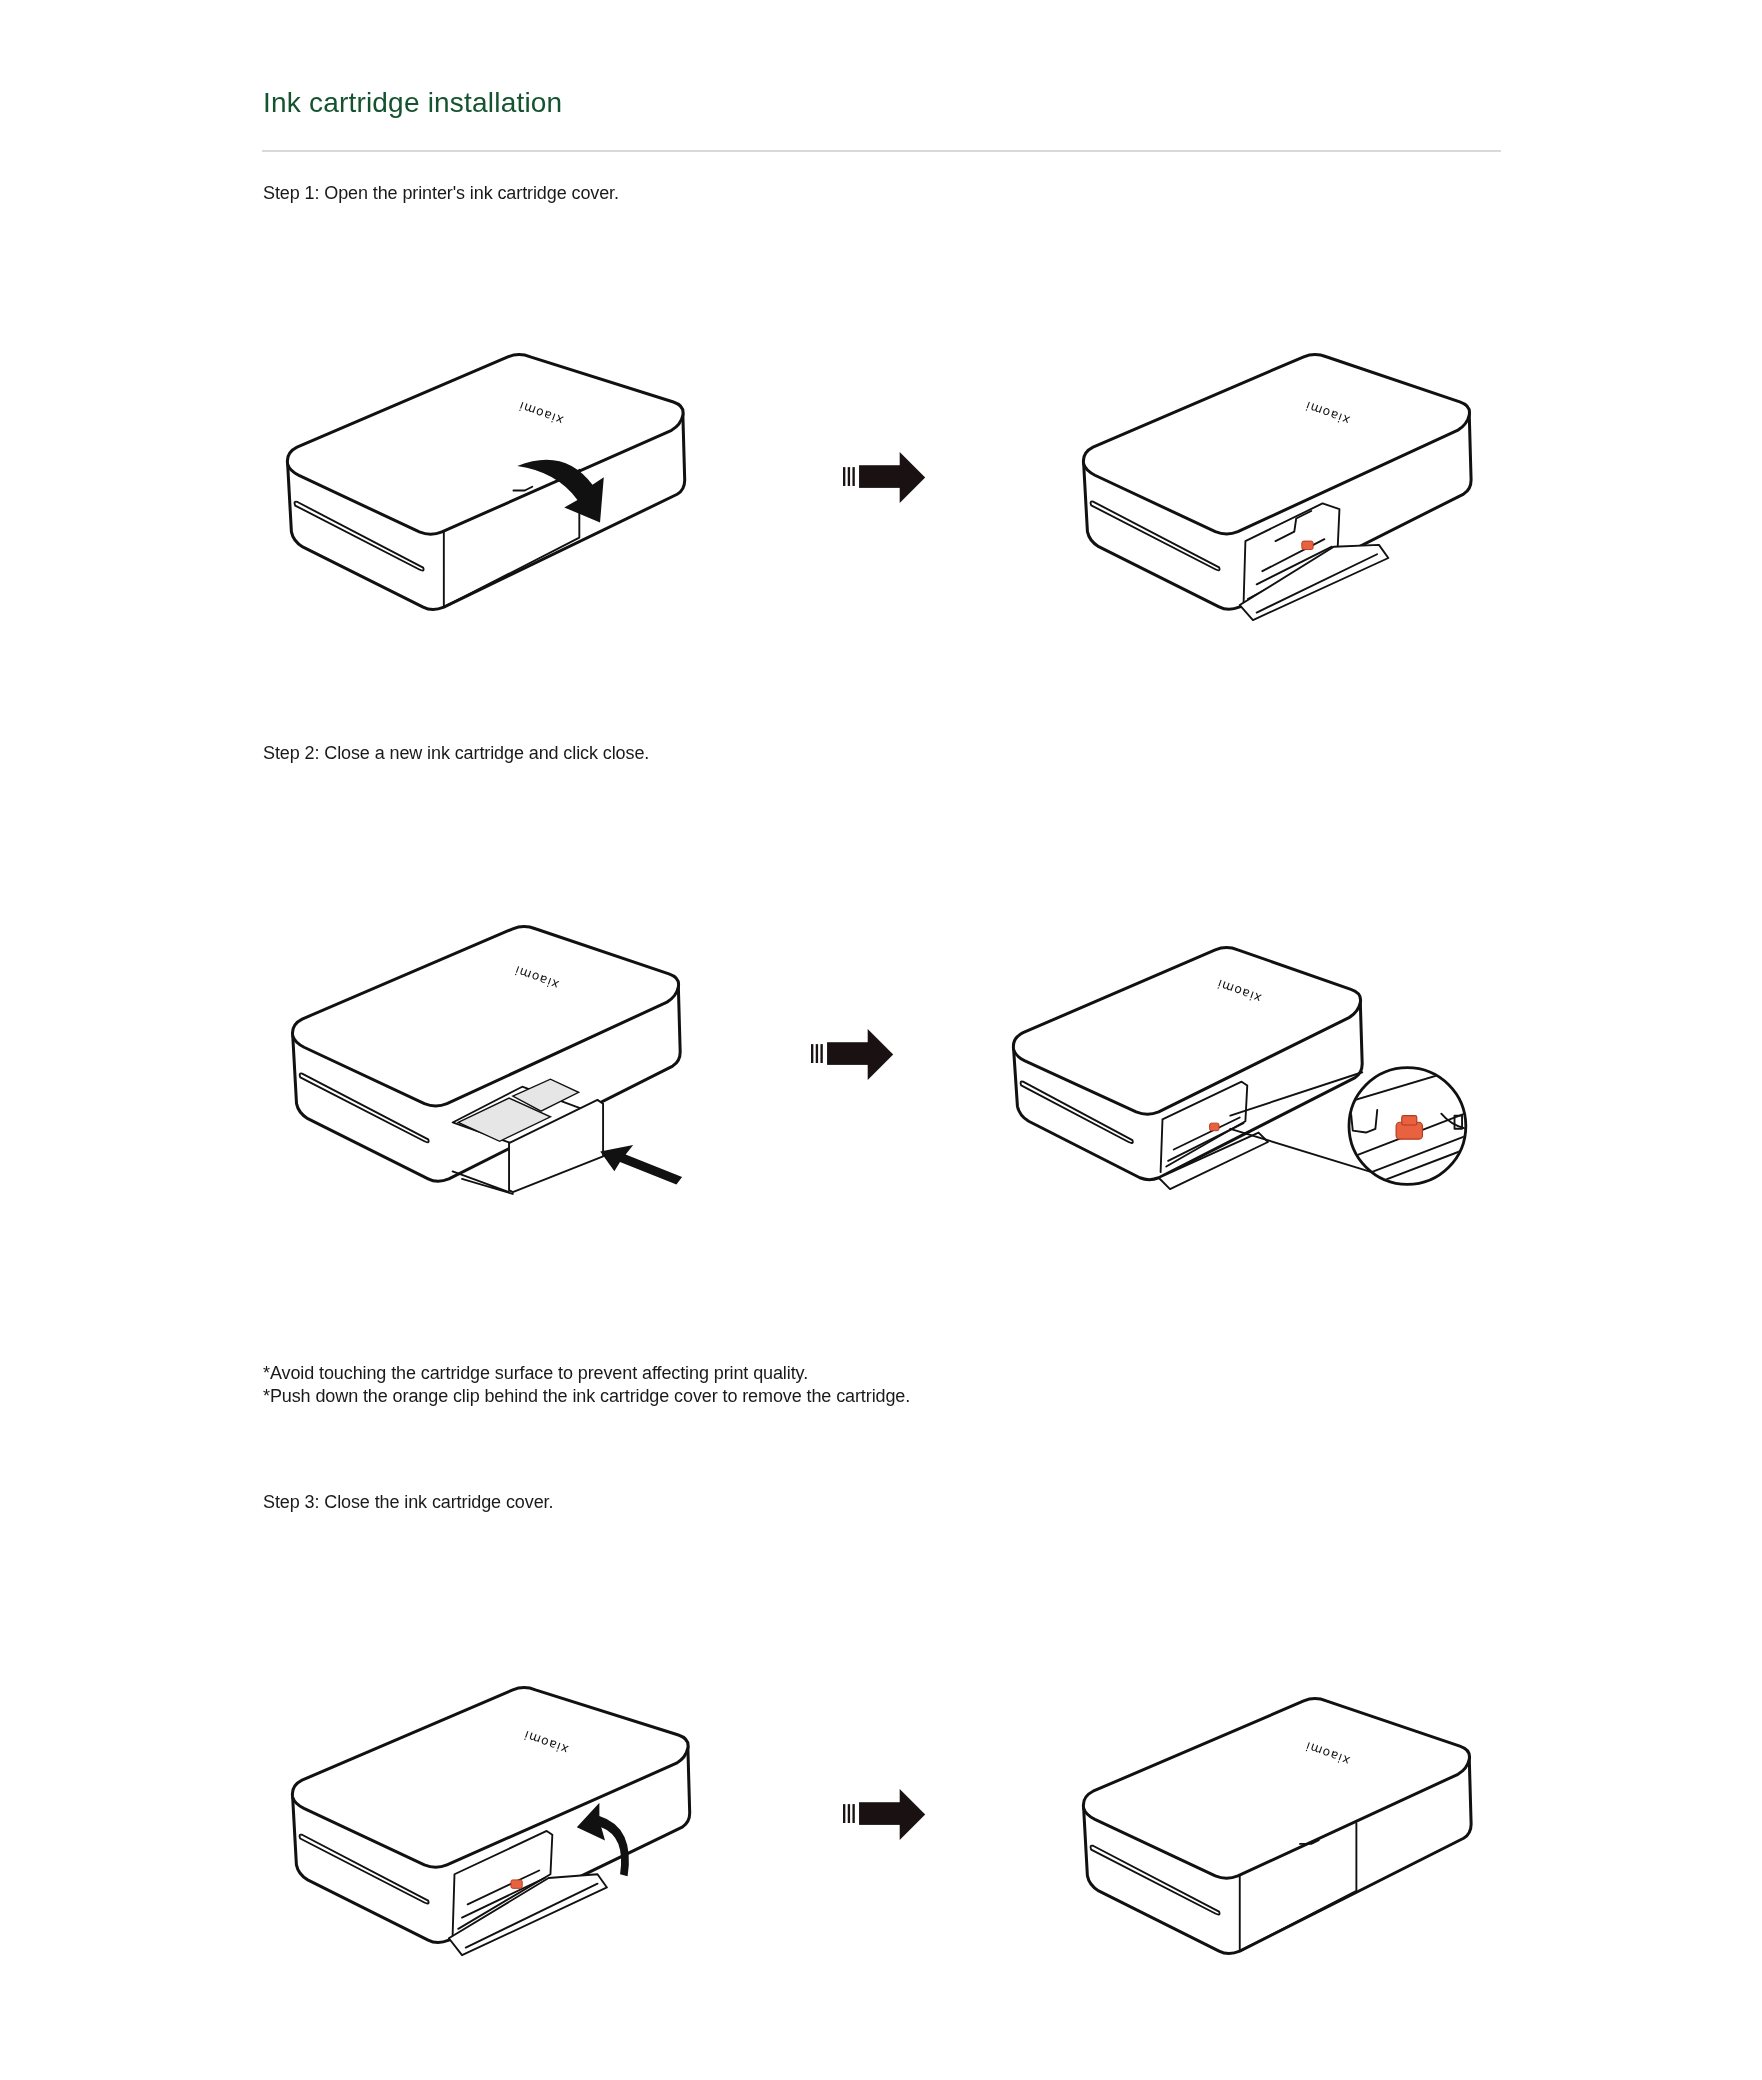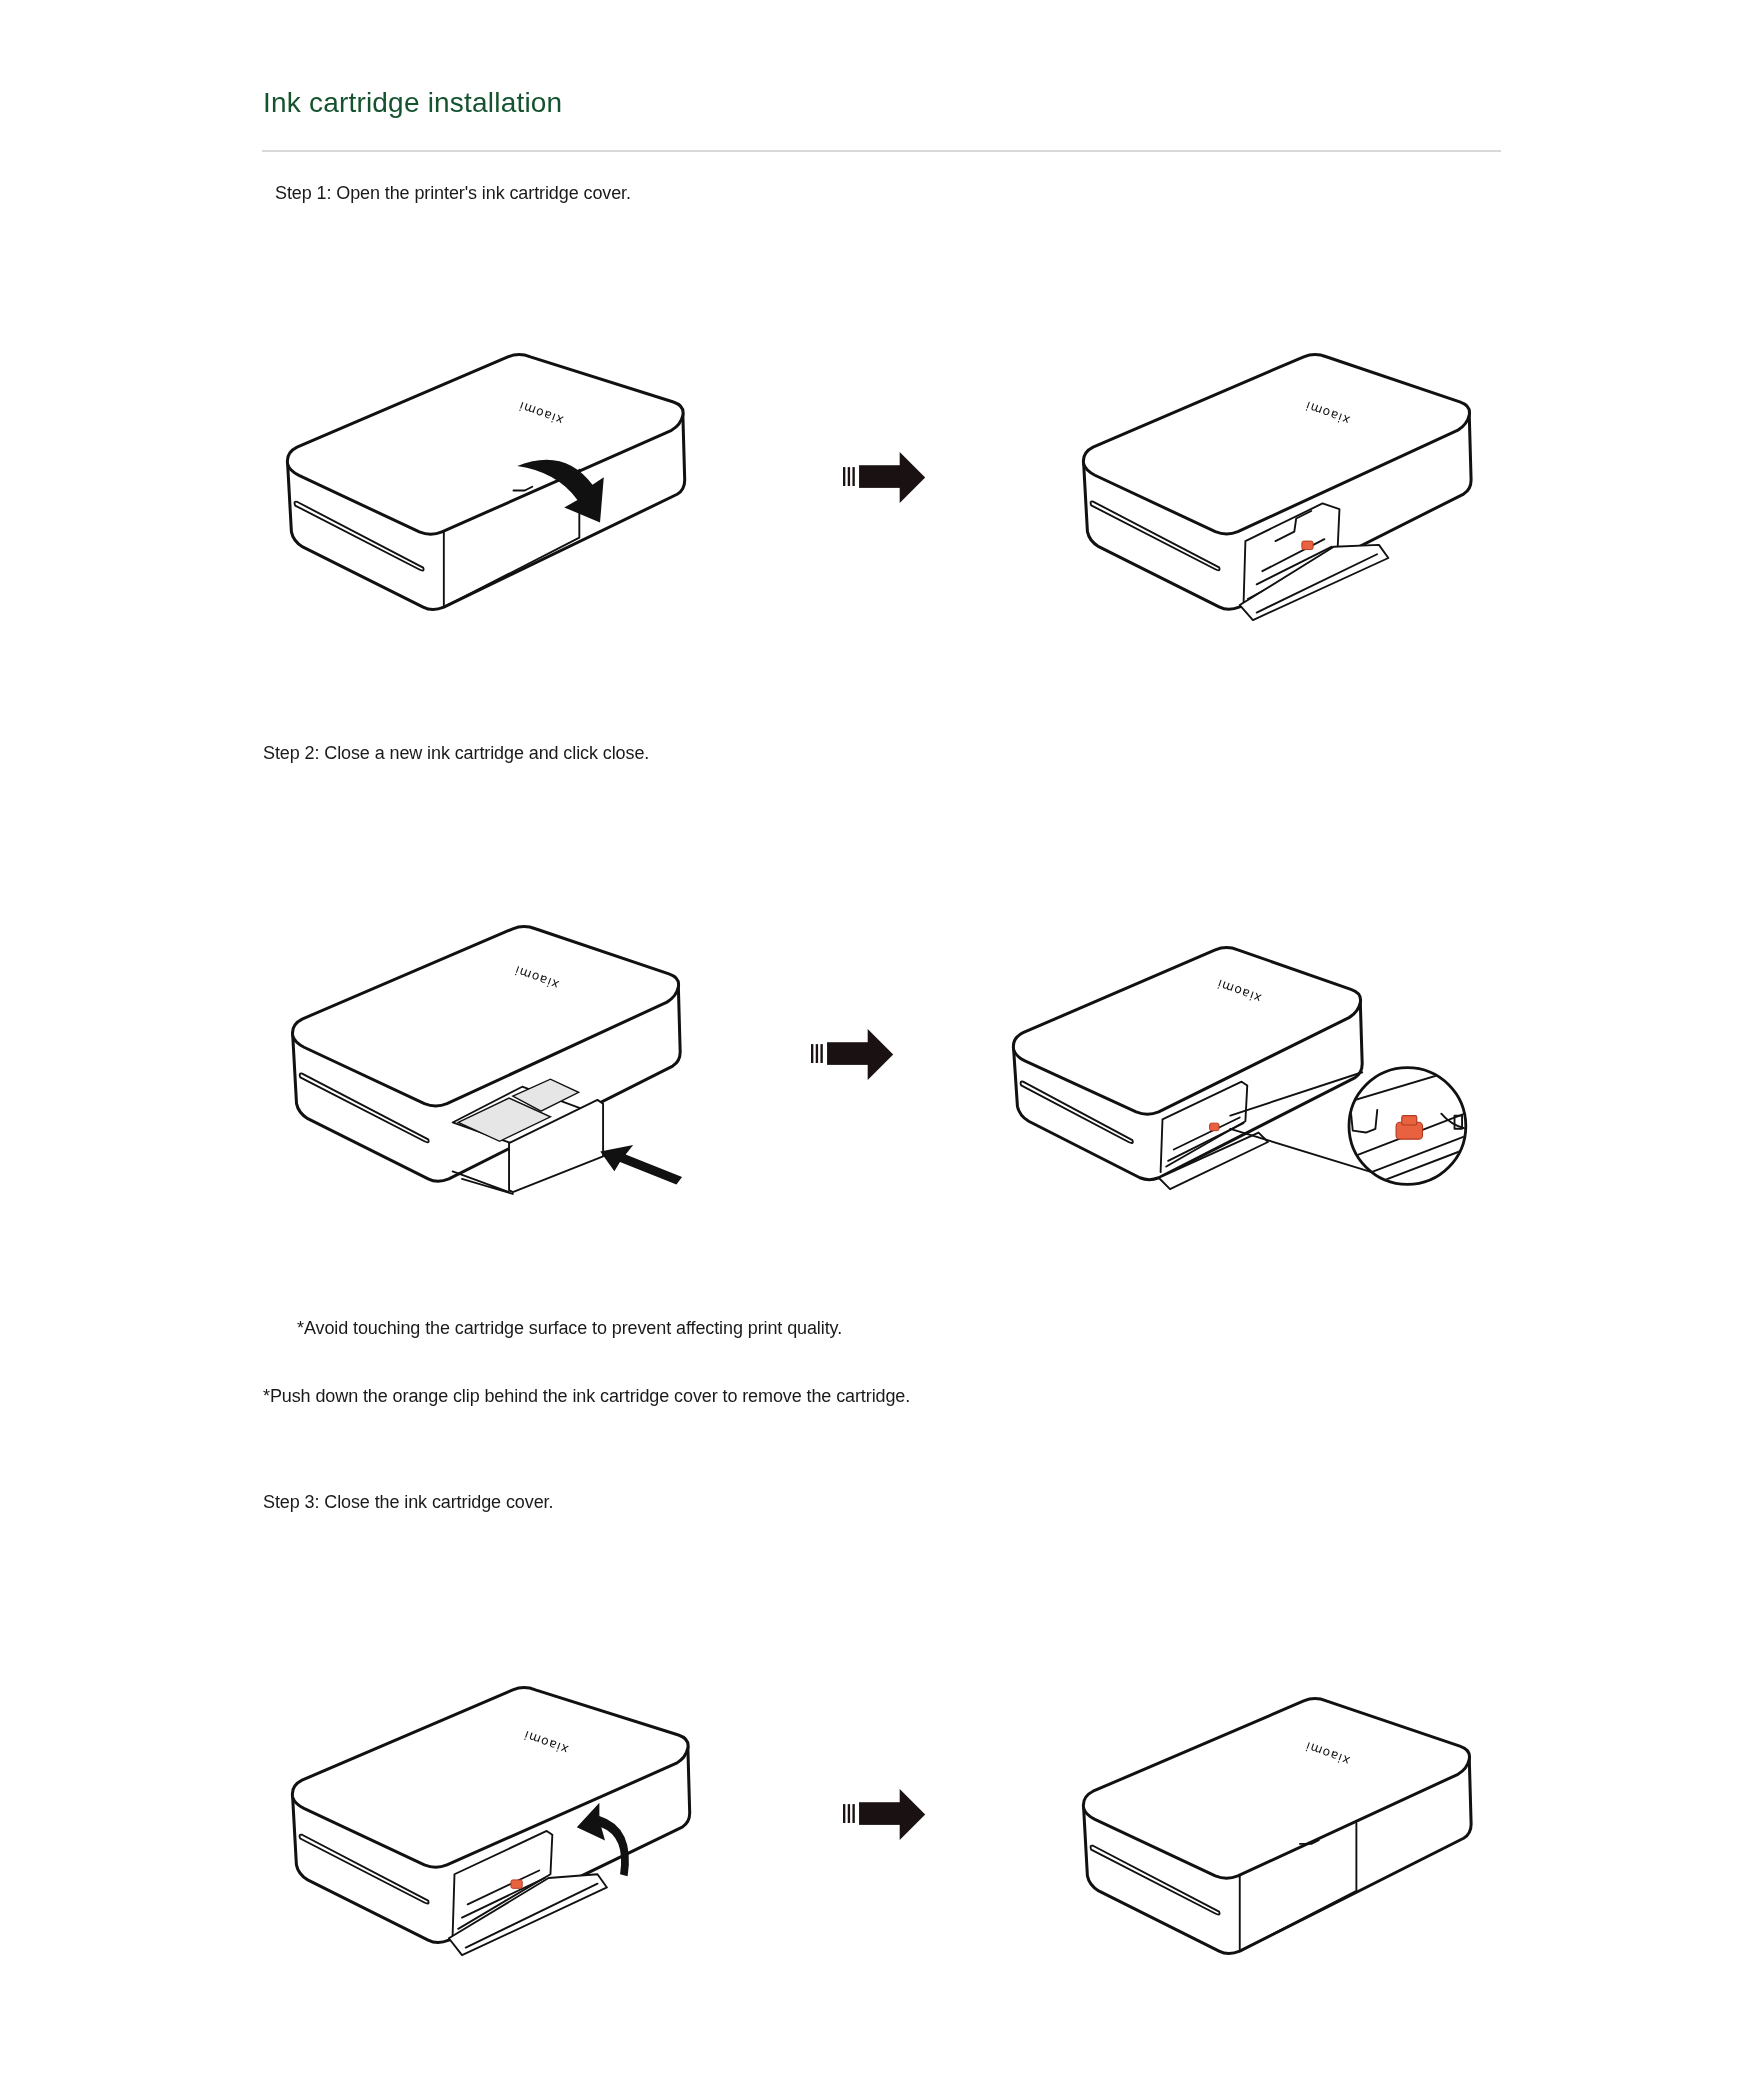--- a/index.html
+++ b/index.html
@@ -14,21 +14,21 @@
   .thin { fill:none; stroke:#111; stroke-width:2; stroke-linejoin:round; stroke-linecap:round; }
   .thinfill { fill:#fff; stroke:#111; stroke-width:2; stroke-linejoin:round; }
   .logo { font-family:"DejaVu Sans", sans-serif; font-size:13px; fill:#111; letter-spacing:1px; }
 </style>
 </head>
 <body>
 
 <div class="abs title">Ink cartridge installation</div>
 <div class="abs divider"></div>
 
-<div class="abs step-label" style="left:275px; top:183px;">Step 1: Open the printer's ink cartridge cover.</div>
+<div class="abs step-label" style="left:263px; top:183px;">Step 1: Open the printer's ink cartridge cover.</div>
 
 <svg class="illus" style="left:282px; top:353px;" width="414" height="259" viewBox="0 0 440 275">
 
   <path class="stroke" d="M6,118 L10,190 Q12,200 22,206 L150,270 Q160,275 172,270 L420,150 Q428,145 428,135 L426,64 L6,118 Z"></path>
 
   <path class="stroke" d="M6,118 Q4,106 16,100 L240,4 Q252,-1 264,4 L416,52 Q428,56 426,66 Q424,76 414,82 L170,190 Q158,195 146,190 L18,130 Q8,125 6,118 Z"></path>
 
   <path class="thin" d="M14,162 L146,230 Q152,233 150,228 L16,158 Q12,157 14,162 Z"></path>
 
   <path class="thin" d="M172,270 L172,190 M172,270 L316,196 L316,124"></path>
@@ -107,21 +107,21 @@
       <path class="thin" d="M360,166 L480,130 M364,176 L366,196 L380,198 L390,194 L392,174"></path>
       <path class="thin" d="M360,226 L490,176 M370,246 L490,200 M380,256 L490,214"></path>
       <path class="thin" d="M460,178 Q470,190 486,194"></path>
       <rect x="474" y="180" width="8" height="14" class="thin"></rect>
     </g>
     <rect x="412" y="187" width="28" height="18" rx="4" fill="#e8623f" stroke="#b23a20" stroke-width="1.2"></rect>
     <rect x="418" y="180" width="16" height="10" rx="2" fill="#e8623f" stroke="#b23a20" stroke-width="1.2"></rect>
   </g>
 </svg>
 
-<div class="abs note" style="left:263px; top:1318px;margin-left:34px;">*Avoid touching the cartridge surface to prevent affecting print quality.</div>
+<div class="abs note" style="left:263px; top:1363px;">*Avoid touching the cartridge surface to prevent affecting print quality.</div>
 <div class="abs note" style="left:263px; top:1386px;">*Push down the orange clip behind the ink cartridge cover to remove the cartridge.</div>
 
 <div class="abs step-label" style="left:263px; top:1492px;">Step 3: Close the ink cartridge cover.</div>
 
 <svg class="illus" style="left:287px; top:1686px;" width="414" height="273" viewBox="0 0 440 290">
   <path class="stroke" d="M6,118 L10,190 Q12,200 22,206 L150,270 Q160,275 172,270 L420,150 Q428,145 428,135 L426,64 L6,118 Z"></path>
   <path class="stroke" d="M6,118 Q4,106 16,100 L240,4 Q252,-1 264,4 L416,52 Q428,56 426,66 Q424,76 414,82 L170,190 Q158,195 146,190 L18,130 Q8,125 6,118 Z"></path>
   <path class="thin" d="M14,162 L146,230 Q152,233 150,228 L16,158 Q12,157 14,162 Z"></path>
   <text class="logo" transform="translate(300,64) rotate(200)">xiaomi</text>
   <path class="thin" d="M176,266 L178,200 L276,154 L282,158 L280,200 L182,258"></path>

